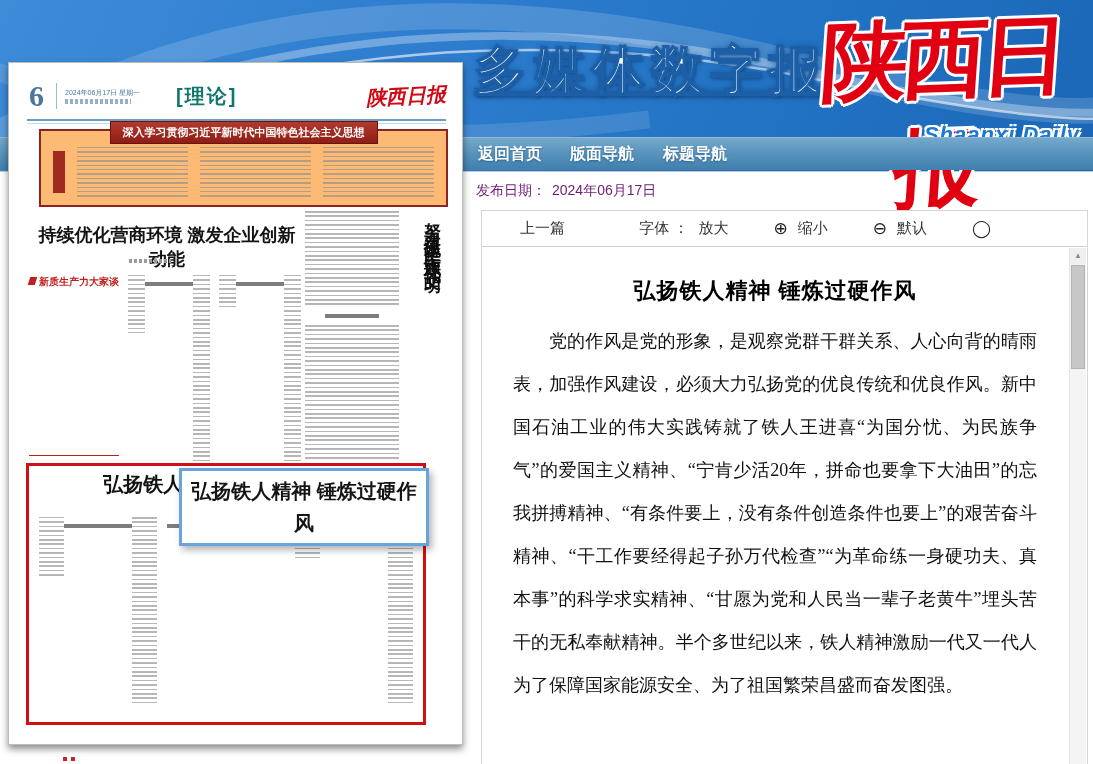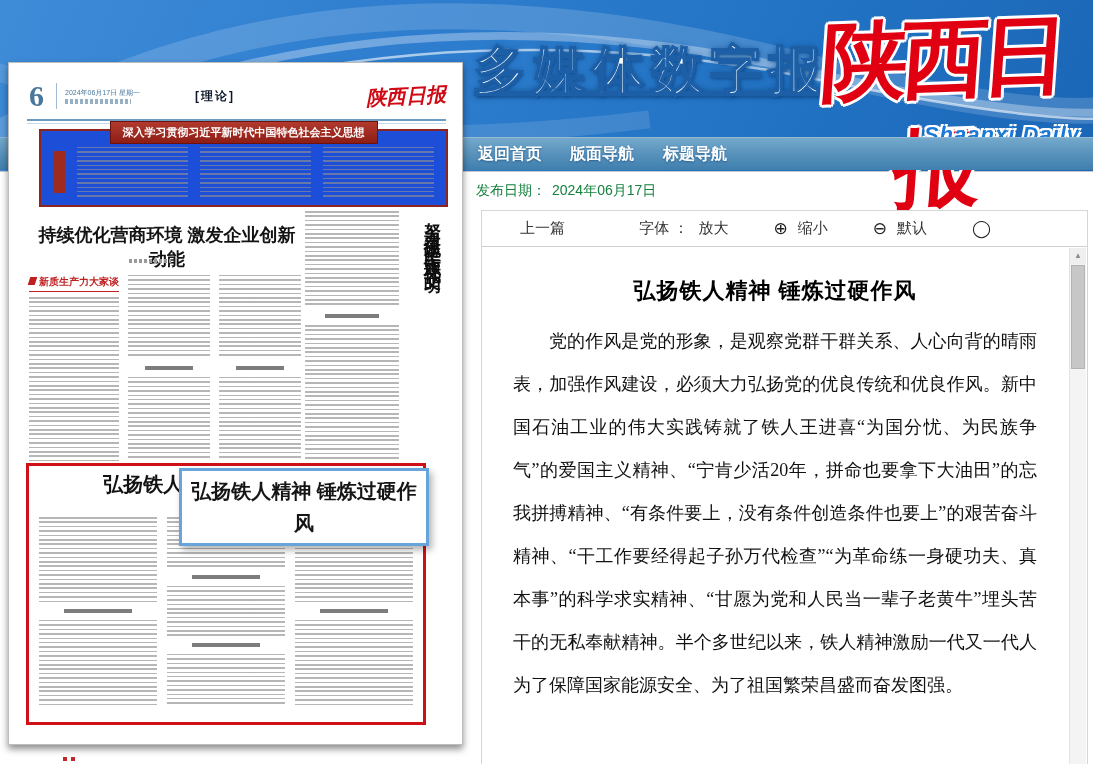--- a/index.html
+++ b/index.html
@@ -23,21 +23,21 @@
   .logo-en { position:absolute; right:8px; top:118px; font-size:22px; font-weight:bold; font-style:italic;
     color:#1a79d6; letter-spacing:1px;
     text-shadow:-2px -2px 0 #fff,2px -2px 0 #fff,-2px 2px 0 #fff,2px 2px 0 #fff;text-align:center; }
   .navband { position:absolute; left:0; top:137px; width:1093px; height:33px;
     background:linear-gradient(180deg,#74a9cb 0%,#5b94bd 45%,#3f7fae 100%);
     border-top:1px solid rgba(255,255,255,.45); }
   .navband .nav-item { position:absolute; top:6px; color:#fff; font-size:16px; font-weight:bold;
     cursor:pointer; text-shadow:0 1px 2px rgba(0,60,110,.5); }
 
   
-  .pubdate { position:absolute; left:476px; top:182px; font-size:14px; color:#15803d;text-align:right; }
+  .pubdate { position:absolute; left:476px; top:182px; font-size:14px; color:#701a75;text-align:right; }
   .pubdate b { font-weight:normal; margin-left:6px; }
   .panel { position:absolute; left:481px; top:210px; width:607px; height:560px;
     background:#fff; border:1px solid #d6d6d6; }
   .ptoolbar { position:relative; height:36px; border-bottom:1px solid #cfcfcf;
     display:flex; align-items:center; font-size:15px; color:#333; }
   .prev-link { margin-left:38px; cursor:pointer; }
   .font-tools { margin-left:auto; margin-right:96px; display:flex; align-items:center; gap:10px; }
   .font-tools .tool { cursor:pointer; display:flex; align-items:center;gap:44px; }
   .font-tools .glyph { font-size:17px; margin-left:1px; color:#222; }
   .pcontent { position:relative; padding:0 50px 0 31px; }
@@ -55,40 +55,40 @@
 
   
   .paper { position:absolute; left:8px; top:62px; width:455px; height:683px; background:#fff;
     border:1px solid #bdbdbd; box-shadow:0 4px 7px rgba(0,0,0,.45); }
   .np-head { position:absolute; left:20px; right:16px; top:16px; height:34px; display:flex; align-items:center; }
   .np-pageno { font-family:"Liberation Serif","DejaVu Serif",serif; font-size:30px; font-weight:bold; color:#49779c; }
   .np-div { width:1px; height:26px; background:#9fbcd4; margin:0 8px 0 12px; }
   .np-dateblock { font-size:7px; color:#49779c; line-height:9px; }
   .np-dateline2 { margin-top:2px; width:66px; height:5px;
     background:repeating-linear-gradient(90deg,#7b9cb8 0 3px,transparent 3px 5px); opacity:.8; }
-  .np-section { margin-left:55px; font-size:12px; font-weight:bold; color:#0f172a; letter-spacing:2px; }
+  .np-section { margin-left:36px; font-size:20px; font-weight:bold; color:#0f766e; letter-spacing:2px; }
   .np-masthead { margin-left:auto; font-family:"Liberation Serif","DejaVu Serif",serif; font-size:20px;
     font-weight:bold; font-style:italic; color:#cf0a14; transform:rotate(-3deg); }
   .np-rule { position:absolute; left:18px; right:16px; top:56px; height:5px;
     border-top:2px solid #6b9dc4; border-bottom:1px solid #c4dbec; }
   .np-theme { position:absolute; left:30px; right:14px; top:66px; height:78px;
-    background:#1d4ed8; border:2px solid #8d2420; }
+    background:#fdba74; border:2px solid #8d2420; }
   .np-theme-banner { position:absolute; left:50%; top:-10px; transform:translateX(-50%);
     background:linear-gradient(180deg,#b23a2e,#8d1d15); color:#fff; font-size:11px; font-weight:bold;
     white-space:nowrap; padding:3px 12px; border:1px solid #6e120c; }
   .np-theme-inner { position:absolute; left:12px; right:12px; top:16px; bottom:8px; display:flex; gap:12px; }
   .np-theme-tag { width:12px; height:42px; background:#9e2a20; flex:0 0 auto; margin-top:4px; }
   .tl { background:repeating-linear-gradient(180deg,#8f8f8f 0 1.5px,transparent 1.5px 4.4px); opacity:.65; flex:1; }
   .np-headline { position:absolute; left:22px; top:160px; width:272px; text-align:center;
     font-size:18px; font-weight:bold; color:#131313; letter-spacing:0; }
   .np-author-bar { position:absolute; left:120px; top:196px; width:42px; height:4px;
     background:repeating-linear-gradient(90deg,#9a9a9a 0 3px,transparent 3px 5px); }
   .np-grid { position:absolute; left:20px; top:212px; width:272px; height:186px;
     display:flex; gap:9px; }
-  .np-col { flex:1; display:flex; flex-direction:column; }
+  .np-col { flex:1; display:flex; flex-direction:row; }
   .np-col .seg { width:100%; }
   .np-label { font-size:10px; font-weight:bold; color:#c01f1f; border-bottom:1px solid #c01f1f;
     padding-bottom:2px; margin-bottom:5px; white-space:nowrap; }
   .np-label .flag { display:inline-block; width:7px; height:8px; background:#c01f1f;
     transform:skewX(-18deg); margin-right:3px; }
   .mini-head { height:4px; width:58%; margin:7px auto; background:#5d5d5d; opacity:.8; }
   .np-right-col { position:absolute; left:296px; top:148px; width:94px; height:250px; }
   .np-vert { position:absolute; right:18px; top:146px; height:258px; writing-mode:vertical-rl;
     font-size:17px; font-weight:bold; color:#0d0d0d; letter-spacing:5px; }
   .np-redbox { position:absolute; left:17px; top:400px; width:400px; height:262px;

